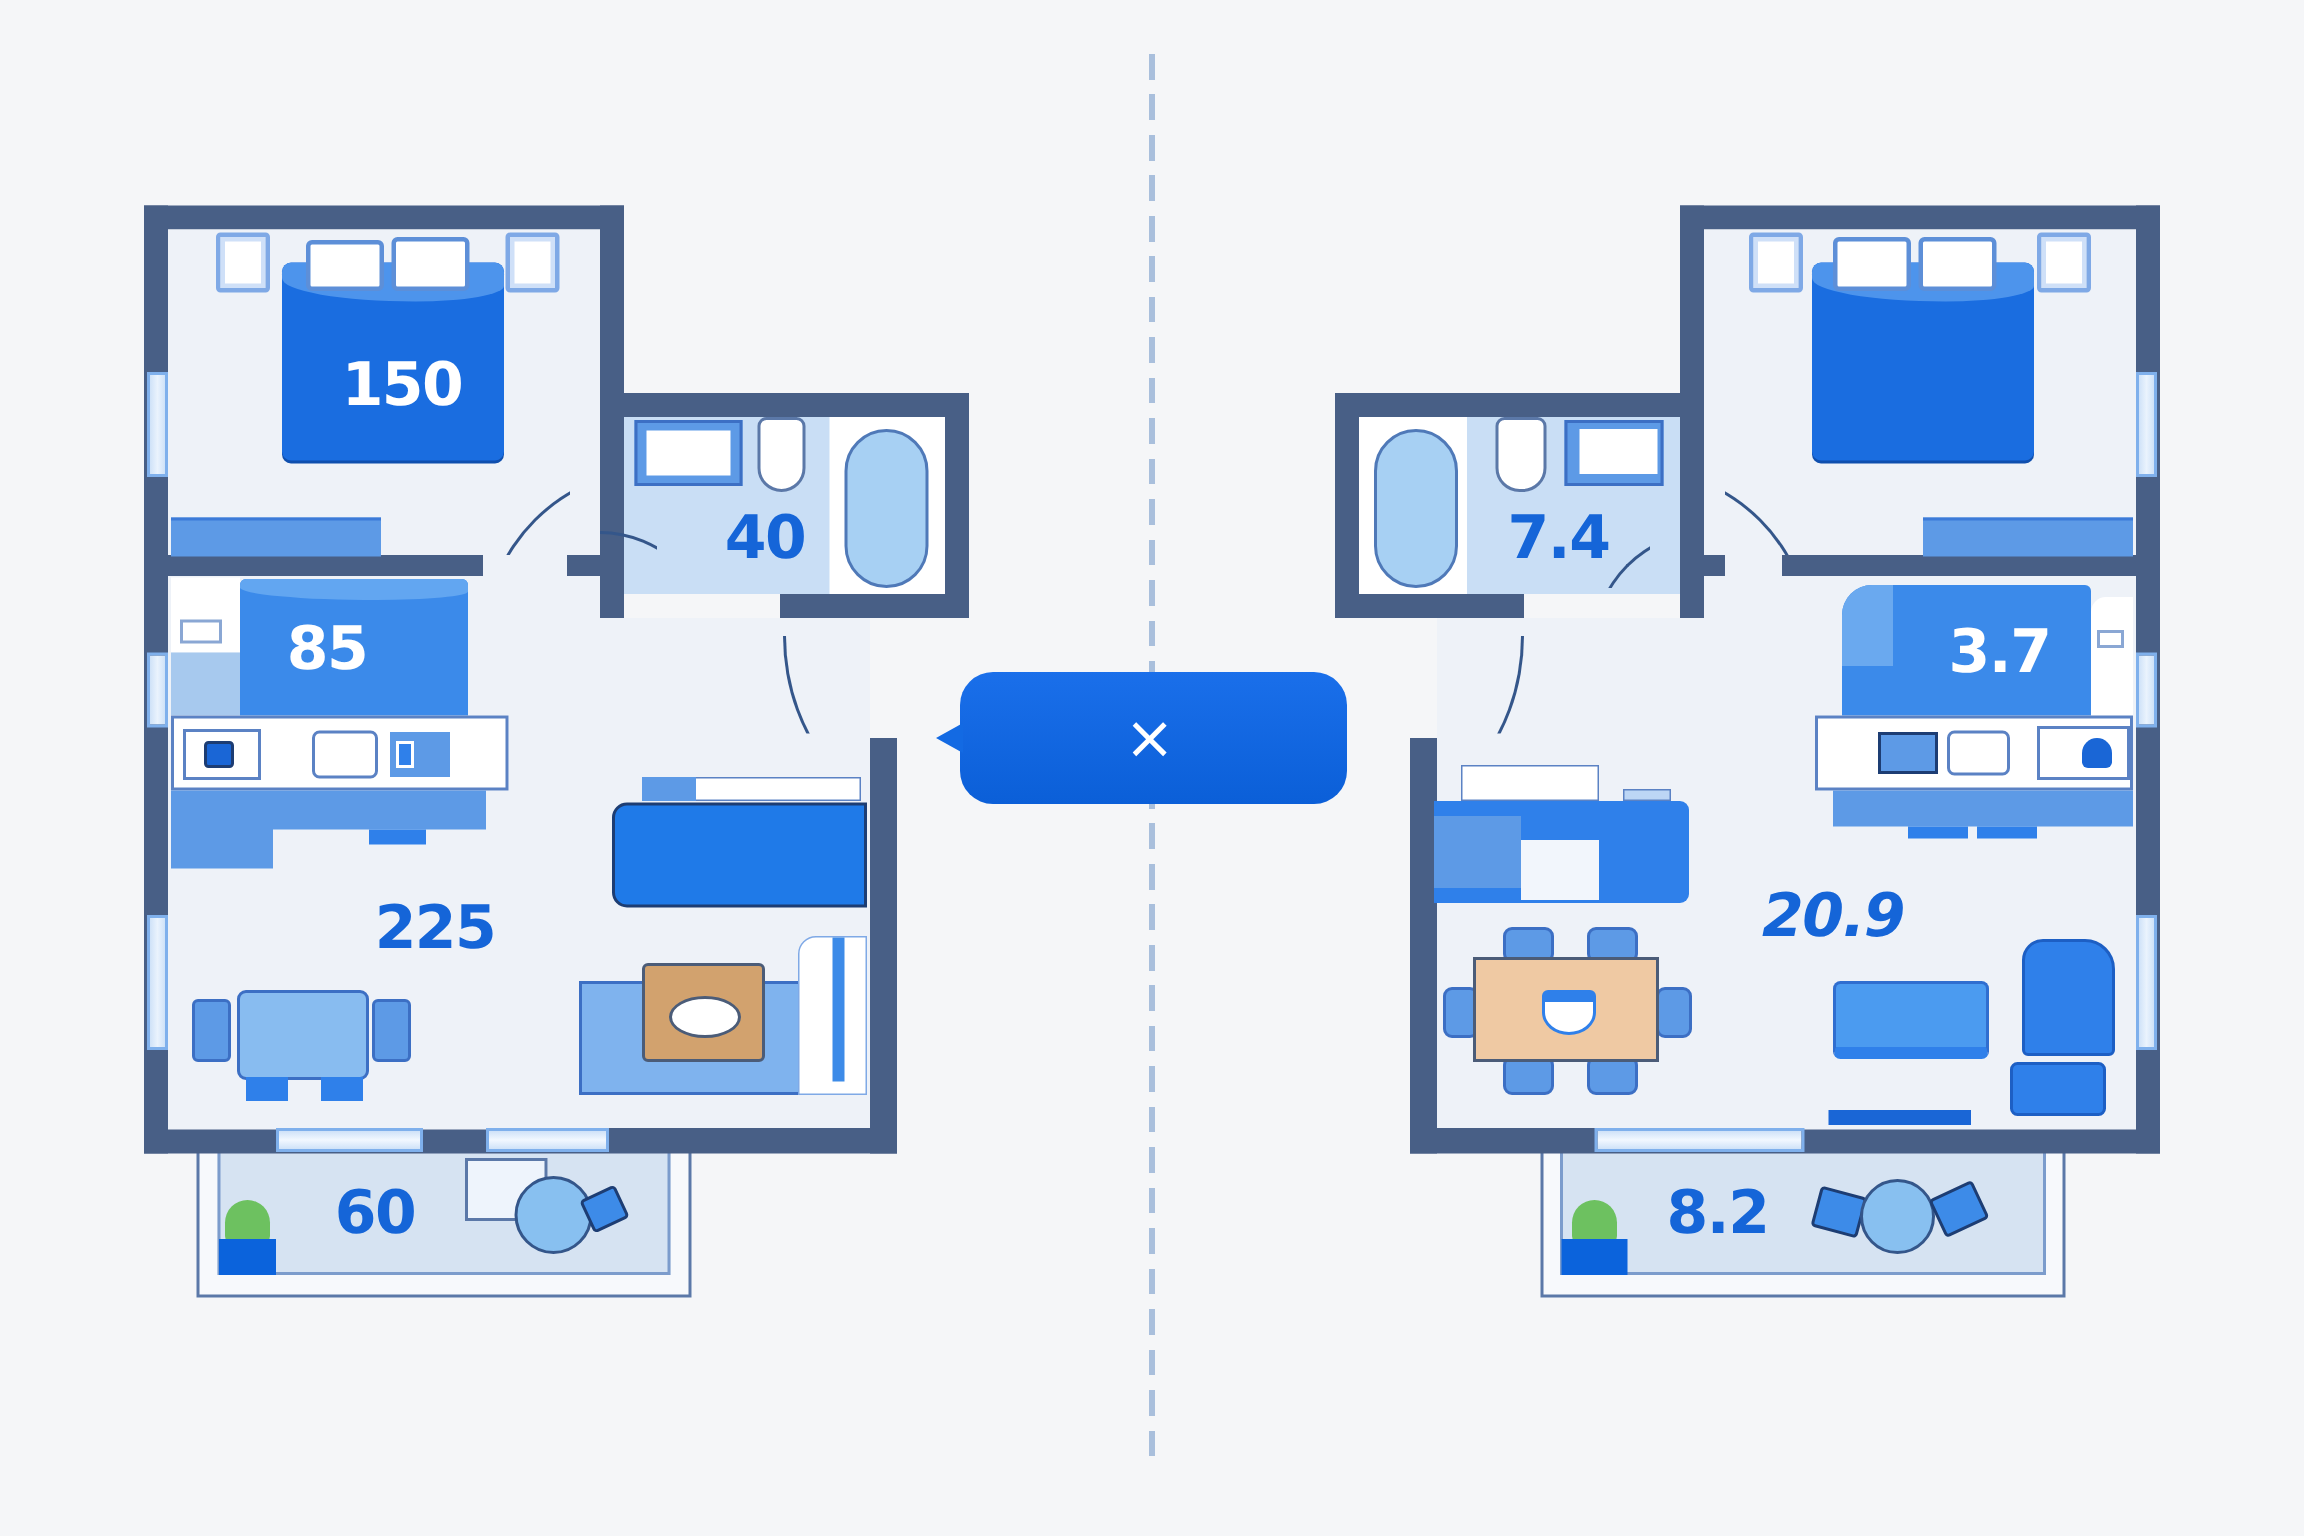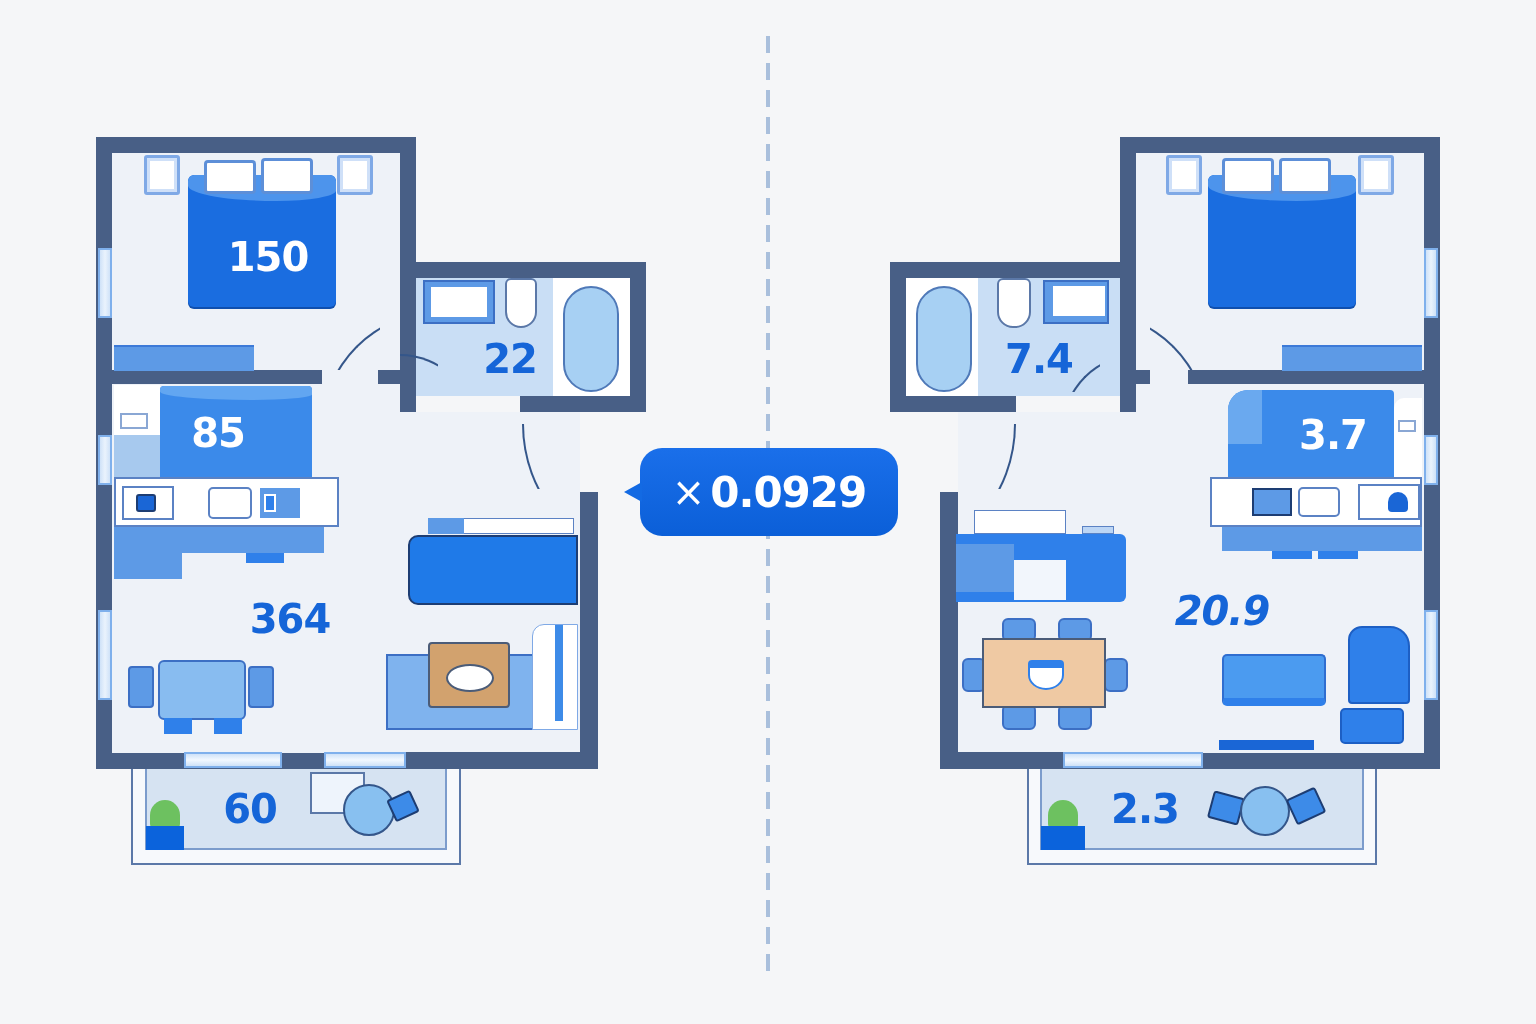--- a/index.html
+++ b/index.html
@@ -91,21 +91,21 @@
   <div class="label-dark" style="left:188px;top:234px;width:160px;">150</div>
   <div class="abs" style="left:114px;top:345px;width:140px;height:26px;background:#5d9ae6;border-top:2px solid #3c7ad8;"></div>
   <div class="door-arc" style="left:322px;top:312px;width:116px;height:116px;border-radius:100% 0 0 0;border-right:none;border-bottom:none;clip-path:inset(0 50% 50% 0);"></div>
 
   <div class="abs" style="left:423px;top:280px;width:72px;height:44px;background:#5d9ae6;border:2px solid #3c6fc4;">
       <div class="abs" style="left:6px;top:5px;width:56px;height:30px;background:#fff;"></div>
     </div>
   <div class="abs" style="left:505px;top:278px;width:32px;height:50px;background:#fff;border:2px solid #5b78a8;border-radius:6px 6px 16px 16px;"></div>
   <div class="abs" style="left:563px;top:286px;width:56px;height:106px;background:#a7d0f3;border:2px solid #4f79b8;border-radius:28px;"></div>
   <div class="door-arc" style="left:400px;top:354px;width:76px;height:76px;border-radius:0 100% 0 0;border-left:none;border-bottom:none;clip-path:inset(0 50% 50% 0);left:400px;"></div>
-  <div class="label-blue" style="left:468px;top:336px;width:84px;">22</div>
+  <div class="label-blue" style="left:468px;top:336px;width:84px;">40</div>
 
   <div class="abs" style="left:114px;top:385px;width:46px;height:50px;background:#fff;"></div>
   <div class="abs" style="left:120px;top:413px;width:28px;height:16px;border:2px solid #8aa7d4;"></div>
   <div class="abs" style="left:114px;top:435px;width:46px;height:42px;background:#a7c9ee;"></div>
   <div class="abs" style="left:160px;top:386px;width:152px;height:92px;background:#3b8aea;border-radius:4px 4px 0 0;">
       <div class="abs" style="left:0;top:0;right:0;height:14px;background:#62a6f1;border-radius:4px 4px 40% 60%;"></div>
     </div>
   <div class="label-dark" style="left:178px;top:410px;width:80px;">85</div>
   <div class="counter" style="left:114px;top:477px;width:225px;height:50px;">
     <div class="abs" style="left:6px;top:7px;width:52px;height:34px;border:2px solid #5b82c4;">
@@ -119,52 +119,51 @@
   <div class="lb" style="left:114px;top:527px;width:68px;height:52px;"></div>
   <div class="lb" style="left:182px;top:527px;width:62px;height:26px;"></div>
   <div class="mb" style="left:244px;top:527px;width:80px;height:26px;background:#5d9ae6;"></div>
   <div class="mb" style="left:246px;top:553px;width:38px;height:10px;"></div>
 
   <div class="abs" style="left:408px;top:518px;width:170px;height:88px;">
     <div class="abs" style="left:20px;top:0;width:146px;height:16px;background:#fff;border:1px solid #5b82c4;"></div>
     <div class="abs" style="left:20px;top:0;width:36px;height:16px;background:#5d9ae6;"></div>
     <div class="abs" style="left:0;top:17px;width:170px;height:70px;background:#1f7ae8;border:2px solid #1d3d73;border-radius:10px 0 0 10px;box-sizing:border-box;"></div>
   </div>
-  <div class="label-blue" style="left:240px;top:596px;width:100px;">364</div>
+  <div class="label-blue" style="left:240px;top:596px;width:100px;">225</div>
   <div class="abs" style="left:128px;top:656px;width:148px;height:82px;">
     <div class="abs" style="left:0;top:10px;width:26px;height:42px;background:#5d9ae6;border:2px solid #3c6fc4;border-radius:4px;"></div>
     <div class="abs" style="left:120px;top:10px;width:26px;height:42px;background:#5d9ae6;border:2px solid #3c6fc4;border-radius:4px;"></div>
     <div class="abs" style="left:30px;top:4px;width:88px;height:60px;background:#88bcf0;border:2px solid #3c6fc4;border-radius:6px;"></div>
     <div class="abs" style="left:36px;top:62px;width:28px;height:16px;background:#2f80ea;"></div>
     <div class="abs" style="left:86px;top:62px;width:28px;height:16px;background:#2f80ea;"></div>
   </div>
   <div class="abs" style="left:386px;top:654px;width:150px;height:76px;background:#7fb3ee;border:2px solid #3c6fc4;"></div>
   <div class="abs" style="left:428px;top:642px;width:82px;height:66px;background:#d2a26e;border:2px solid #4b5c78;border-radius:4px;">
       <div class="abs" style="left:16px;top:20px;width:48px;height:28px;background:#fff;border:2px solid #4b5c78;border-radius:50%;"></div>
     </div>
   <div class="abs" style="left:532px;top:624px;width:46px;height:106px;background:#fff;border:1px solid #7fa9e6;border-radius:12px 0 0 0;">
       <div class="abs" style="left:22px;top:0;width:8px;height:96px;background:#3d8be8;"></div>
     </div>
   <div class="door-arc" style="left:522px;top:424px;width:116px;height:130px;border-radius:0 0 0 100%;border-top:none;border-right:none;clip-path:inset(0 50% 50% 0);"></div>
 </div>
 
 <div class="badge">
   <span class="x">×</span>
-  <span>0.0929</span>
 </div>
 
 <div class="abs" style="left:0;top:0;width:1536px;height:1024px;">
 
   <div class="abs" style="left:1027px;top:765px;width:350px;height:100px;border:2px solid #5b78a8;background:#f7f9fc;"></div>
   <div class="abs" style="left:1040px;top:765px;width:324px;height:85px;background:#d6e3f2;border:2px solid #7c9ccc;"></div>
   <div class="abs" style="left:1041px;top:800px;width:44px;height:50px;">
     <div class="abs" style="left:7px;top:0;width:30px;height:30px;background:#6dc160;border-radius:50% 50% 20% 20%;"></div>
     <div class="abs" style="left:0;top:26px;width:44px;height:24px;background:#0b63dc;"></div>
   </div>
-  <div class="label-blue" style="left:1100px;top:786px;width:90px;">2.3</div>
+  <div class="label-blue" style="left:1100px;top:786px;width:90px;">8.2</div>
   <div class="abs" style="left:1206px;top:786px;width:124px;height:60px;">
     <div class="abs" style="left:4px;top:8px;width:32px;height:28px;background:#3d8be8;border:2px solid #1d3d73;transform:rotate(15deg);border-radius:3px;"></div>
     <div class="abs" style="left:34px;top:0;width:50px;height:50px;border-radius:50%;background:#88c0f0;border:2px solid #34568a;"></div>
     <div class="abs" style="left:84px;top:6px;width:32px;height:28px;background:#3d8be8;border:2px solid #1d3d73;transform:rotate(-25deg);border-radius:3px;"></div>
   </div>
 
   <div class="wall" style="left:1120px;top:137px;width:320px;height:16px;"></div>
   <div class="wall" style="left:1424px;top:137px;width:16px;height:632px;"></div>
   <div class="wall" style="left:940px;top:752px;width:500px;height:17px;"></div>
   <div class="wall" style="left:1120px;top:137px;width:16px;height:275px;"></div>

